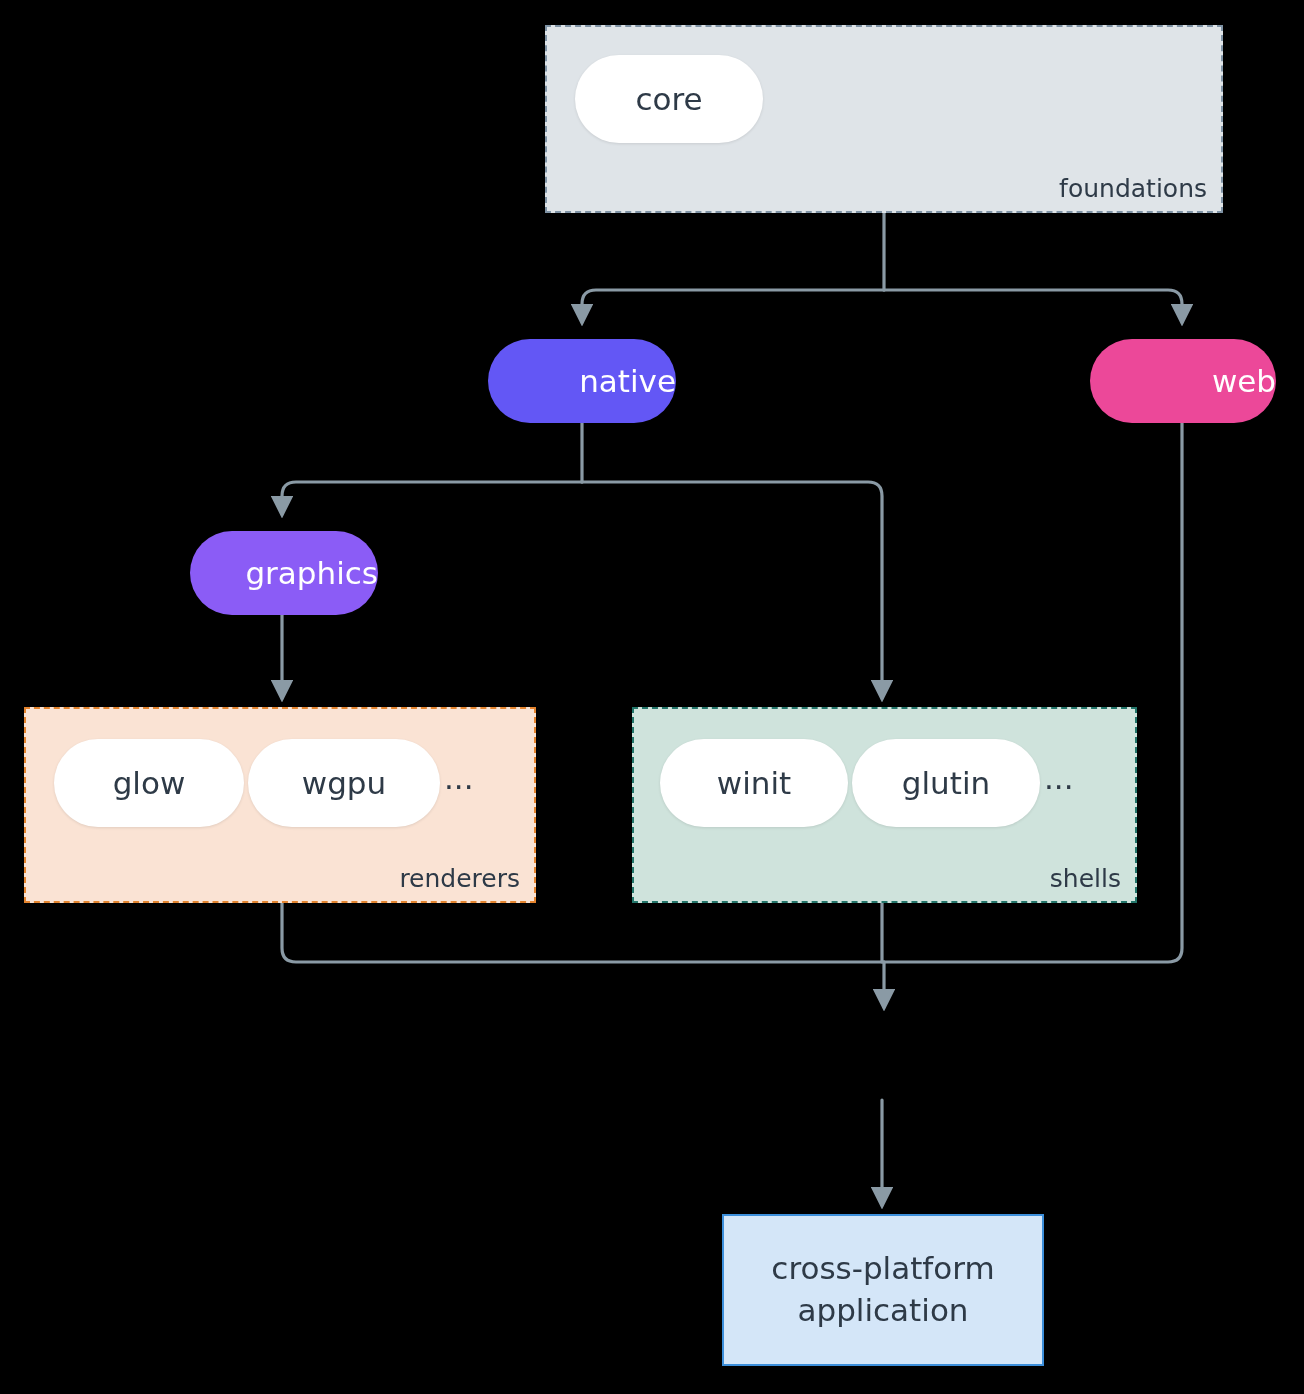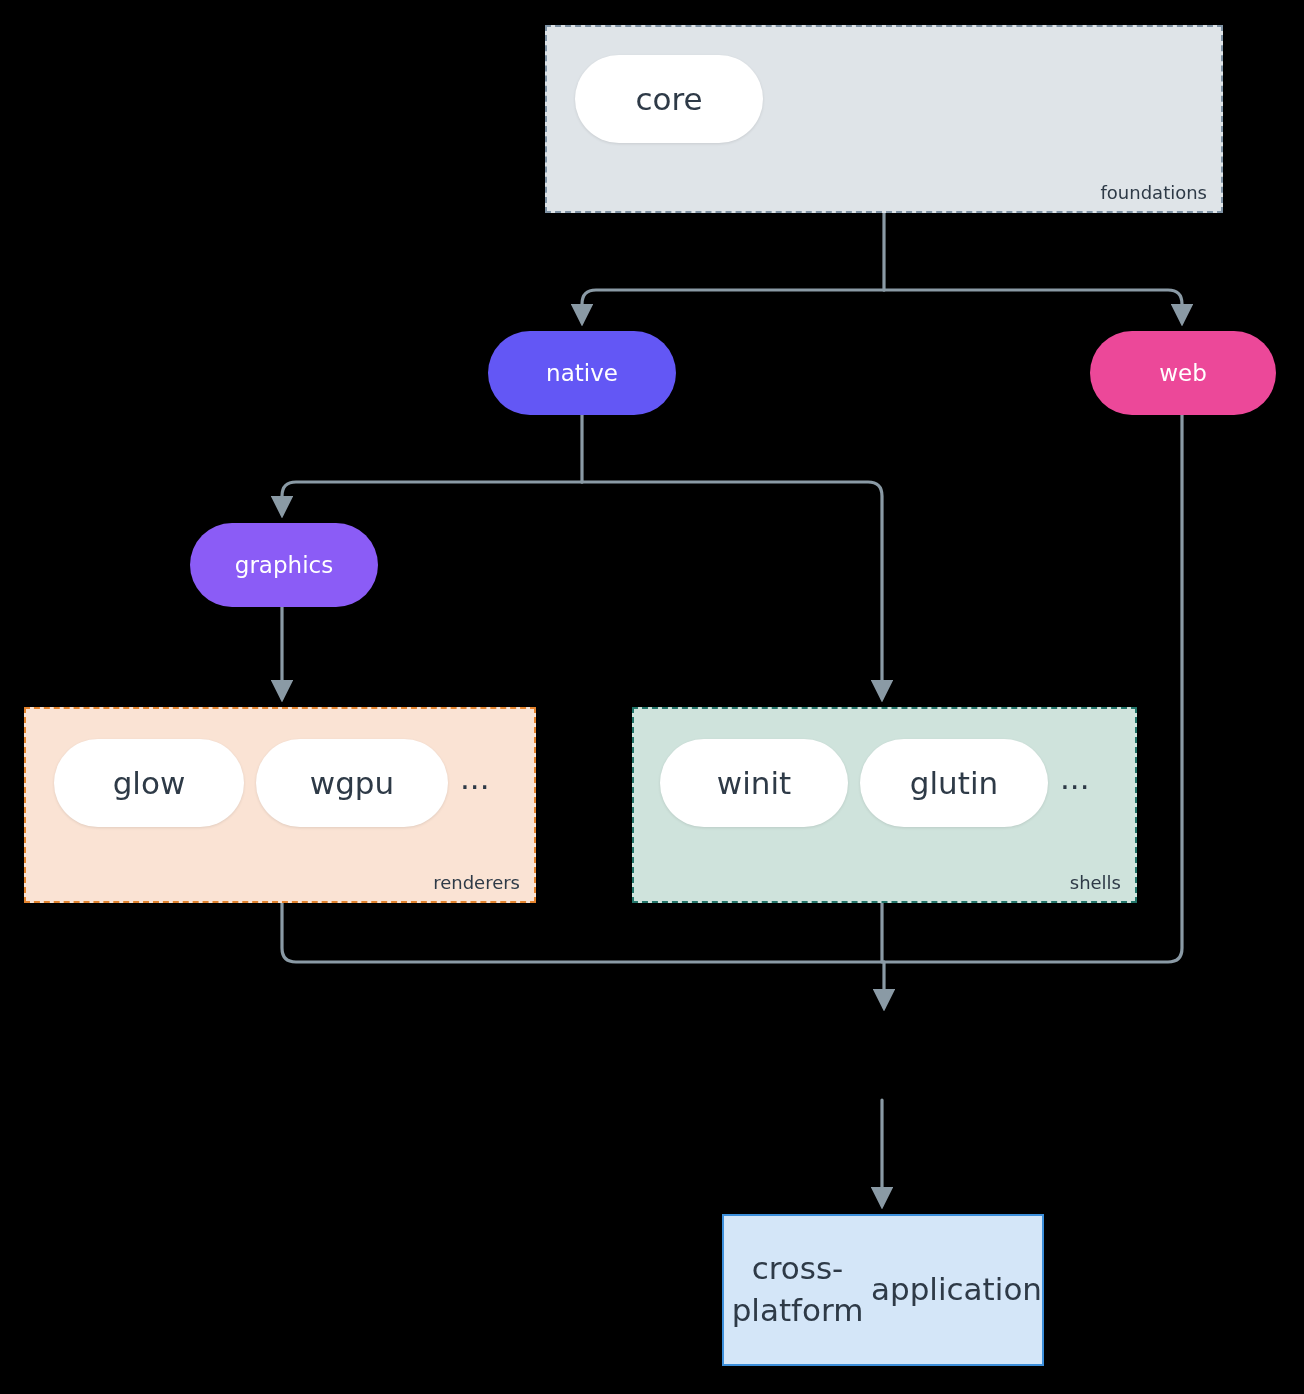--- a/index.html
+++ b/index.html
@@ -26,31 +26,31 @@
 
   
   .cluster {
     position: absolute;
     box-sizing: border-box;
   }
   .cluster-label {
     position: absolute;
     right: 14px;
     bottom: 8px;
-    font-size: 18px;
+    font-size: 25px;
     color: #2e3a47;
     white-space: nowrap;
   }
   .cluster-items {
     position: absolute;
     left: 0;
     top: 0;
     display: flex;
     align-items: center;
-    gap: 12px;
+    gap: 4px;
   }
 
   
   .pill {
     display: flex;
     align-items: center;
     justify-content: center;
     border-radius: 999px;
     box-sizing: border-box;
     white-space: nowrap;
@@ -67,31 +67,32 @@
     font-size: 31px;
     line-height: 1;
     padding-bottom: 10px;
   }
 
   
   .node {
     position: absolute;
     display: flex;
     align-items: center;
-    justify-content: center;
+    justify-content: flex-end;
     border-radius: 999px;
     color: #ffffff;
-    font-size: 23px;
+    font-size: 31px;
     box-sizing: border-box;
     white-space: nowrap;
+    margin-top: 8px;
   }
   .node-rect {
     position: absolute;
     display: flex;
-    flex-direction: row;
+    flex-direction: column;
     align-items: center;
     justify-content: center;
     box-sizing: border-box;
     font-size: 31px;
     line-height: 1.35;
     text-align: center;
   }
 </style>
 </head>
 <body>

